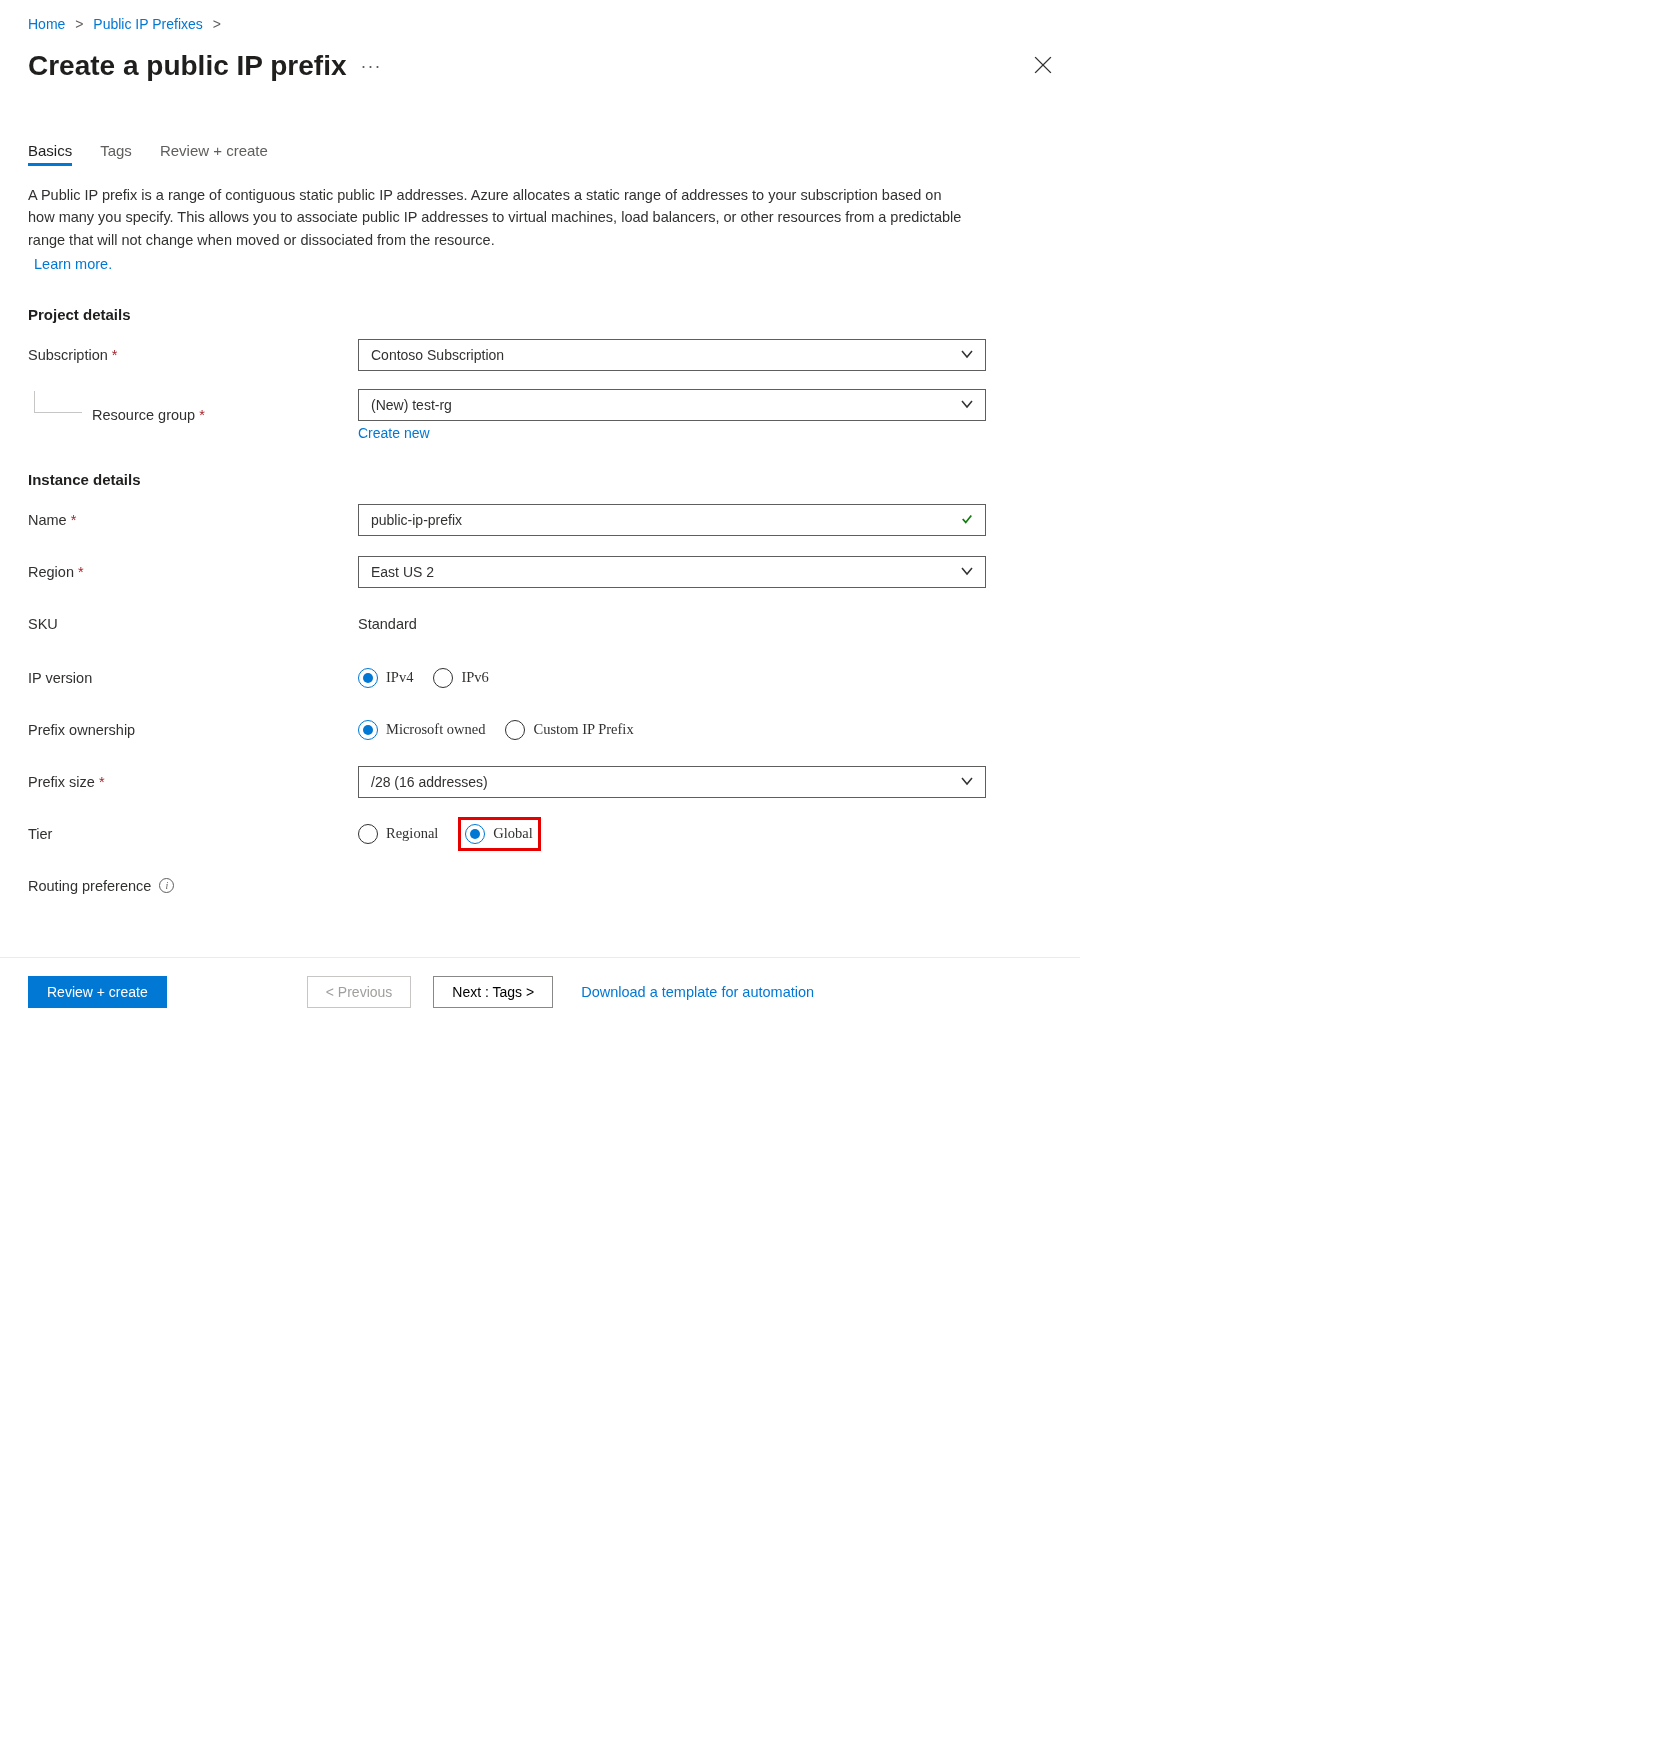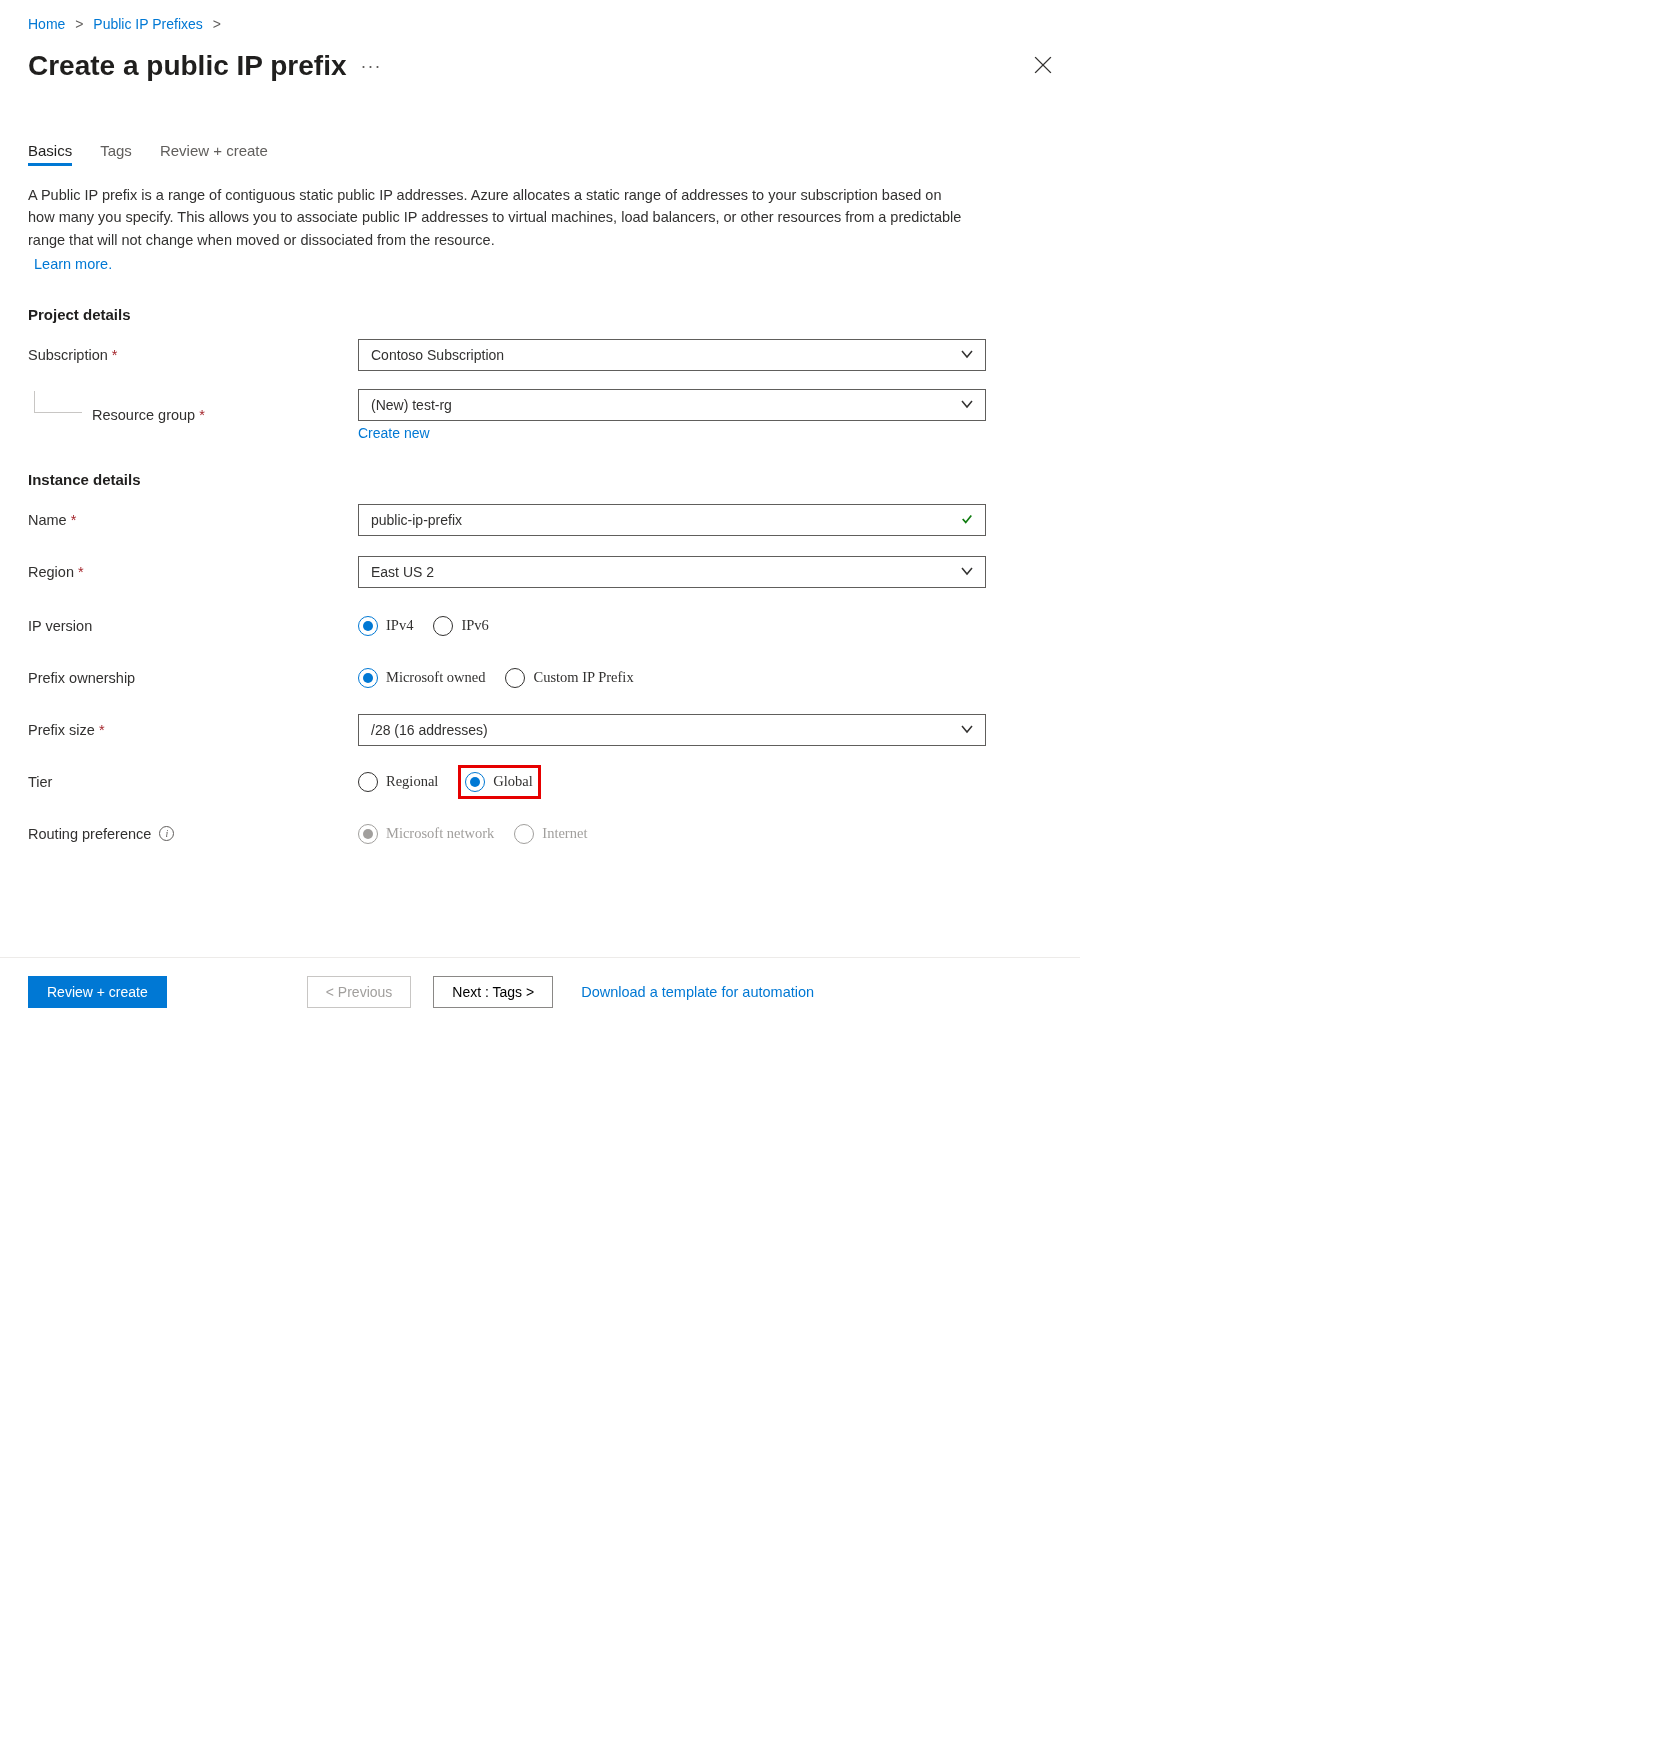--- a/index.html
+++ b/index.html
@@ -169,20 +169,26 @@
     <div class="form-control">
       <div class="select">
         <span>East US 2</span>
         <span class="chev"><svg viewBox="0 0 12 12">
               <polyline points="1,3 6,9 11,3"></polyline>
             </svg></span>
       </div>
     </div>
   </div>
 
+  <div class="form-row">
+    <div class="form-label">SKU</div>
+    <div class="form-control">
+      <span class="static-value">Standard</span>
+    </div>
+  </div>
 
   <div class="form-row" style="margin-top:18px;">
     <div class="form-label">IP version</div>
     <div class="form-control">
       <div class="radio-group">
         <div class="radio">
           <span class="radio-circle selected"></span>
           <span class="radio-label">IPv4</span>
         </div>
         <div class="radio">
@@ -239,32 +245,20 @@
           </span>
         </span>
       </div>
     </div>
   </div>
 
   <div class="form-row">
     <div class="form-label">
       <span>Routing preference</span>
       <span class="info-icon">i</span>
-    </div>
-    <div class="form-control">
-      <div class="radio-group">
-        <div class="radio disabled">
-          <span class="radio-circle disabled selected"></span>
-          <span class="radio-label">Microsoft network</span>
-        </div>
-        <div class="radio disabled">
-          <span class="radio-circle disabled"></span>
-          <span class="radio-label">Internet</span>
-        </div>
-      </div>
     </div>
   </div>
 
   <div class="footer">
     <button class="btn btn-primary">Review + create</button>
     <span style="width:140px;"></span>
     <button class="btn btn-disabled">&lt; Previous</button>
     <span style="width:22px;"></span>
     <button class="btn">Next : Tags &gt;</button>
     <a class="footer-link">Download a template for automation</a>

